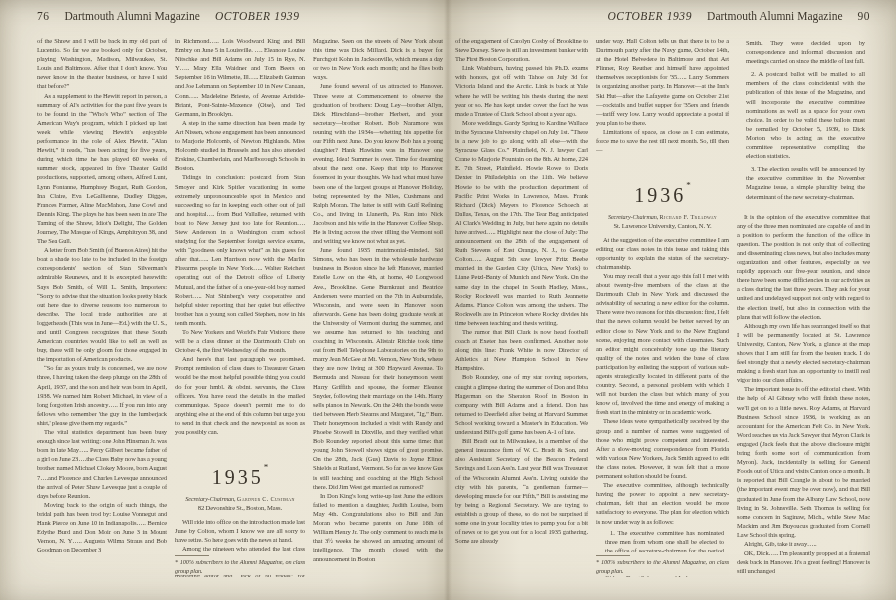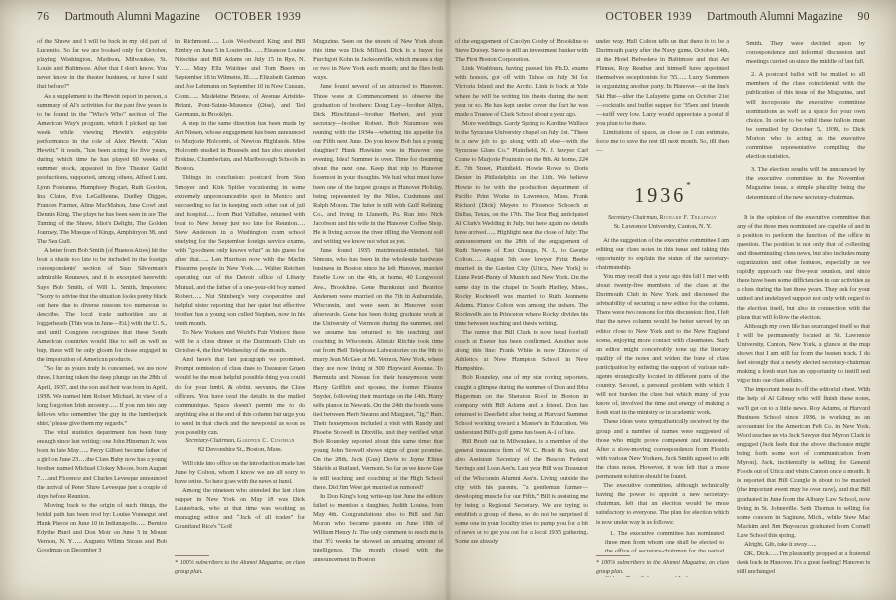--- a/index.html
+++ b/index.html
@@ -28,21 +28,21 @@
   .page-left{left:0;padding:10px 5px 0 37px;}
   .page-right{left:448px;padding:10px 26px 0 7px;}
   .page-header{
     display:flex;align-items:baseline;
     font-size:11.5px;color:#3b352c;white-space:nowrap;
     height:18px;margin-bottom:8px;
   }
   .page-right .page-header{justify-content:flex-end;}
   .pgnum{font-style:normal;letter-spacing:.5px;}
   .mag-title{}
-  .issue-date{letter-spacing:.6px;}
+  .issue-date{font-style:italic;letter-spacing:.6px;}
   .page-header > span{margin-right:15px;}
   .page-header > span:last-child{margin-right:0;}
   .page-right .page-header > span{margin-right:0;margin-left:15px;}
   .page-right .page-header > span:first-child{margin-left:0;}
 
   .columns{display:flex;gap:8px;}
   .col{
     flex:1 1 0;height:541px;overflow:hidden;position:relative;
     display:flex;flex-direction:column;
     text-align:justify;
@@ -93,20 +93,21 @@
           <p class="para">“So far as yours truly is concerned, we are now three, I having taken the deep plunge on the 28th of April, 1937, and the son and heir was born in April, 1938. We named him Robert Michael, in view of a long forgotten Irish ancestry….. If you run into any fellows who remember 'the guy in the lumberjack shirt,' please give them my regards.”</p>
           <p class="para">The vital statistics department has been busy enough since last writing: one John Hinsman Jr. was born in late May….. Perry Gilbert became father of a girl on June 23….the Class Baby now has a young brother named Michael Clokey Moore, born August 7….and Florence and Charles Levesque announced the arrival of Peter Shaw Levesque just a couple of days before Reunion.</p>
           <p class="para">Moving back to the origin of such things, the bridal path has been trod by: Louise Vonnegut and Hank Pierce on June 10 in Indianapolis….. Bernice Edythe Burd and Don Moir on June 3 in Mount Vernon, N. Y….. Augusta Wilma Straus and Bob Goodman on December 3</p>
         </div>
       <div class="col">
           <p class="para cont">in Richmond….. Lois Woodward King and Bill Embry on June 5 in Louisville. …. Eleanore Louise Nitschke and Bill Adams on July 15 in Rye, N. Y….. Mary Ella Waidner and Tom Beers on September 16 in Wilmette, Ill….. Elizabeth Gutman and Joe Lehmann on September 10 in New Canaan, Conn….. Madeleine Brieste, of Avenue Aristide-Briant, Pont-Sainte-Maxence (Oise), and Ted Germann, in Brooklyn.</p>
           <p class="para">A step in the same direction has been made by Art Nissen, whose engagement has been announced to Marjorie Holcomb, of Newton Highlands. Miss Holcomb studied in Brussels and has also attended Erskine, Chamberlain, and Marlborough Schools in Boston.</p>
           <p class="para">Tidings in conclusion: postcard from Stan Smoyer and Kirk Spitler vacationing in some extremely unpronounceable spot in Mexico and succeeding so far in keeping each other out of jail and hospital…. from Bud Vallallee, returned with boat to New Jersey just too late for Reunion…. Stew Anderson in a Washington cram school studying for the September foreign service exams, with “goodness only knows what” as his guess for after that….. Len Harrison now with the Marlin Firearms people in New York….. Walter Reichert operating out of the Detroit office of Liberty Mutual, and the father of a one-year-old boy named Robert….. Nat Shinberg's very cooperative and helpful sister reporting that her quiet but effective brother has a young son called Stephen, now in his tenth month.</p>
           <p class="para">To New Yorkers and World's Fair Visitors: there will be a class dinner at the Dartmouth Club on October 4, the first Wednesday of the month.</p>
           <p class="para">And here's that last paragraph we promised. Prompt remission of class dues to Treasurer Gruen would be the most helpful possible thing you could do for your hmbl. &amp; obdnt. servants, the Class officers. You have read the details in the mailed communique. Space doesn't permit me to do anything else at the end of this column but urge you to send in that check and the newpostal as soon as you possibly can.</p>
+          <div class="class-heading"><span>1935</span><sup>*</sup></div>
           <p class="byline"><span class="by-label">Secretary-Chairman,</span> <span class="by-name">Gardner C. Cushman</span></p>
           <p class="address">82 Devonshire St., Boston, Mass.</p>
           <p class="para">Will ride into office on the introduction made last June by Colton, whom I know we are all sorry to have retire. So here goes with the news at hand.</p>
           <p class="para">Among the nineteen who attended the last class supper in New York on May 18 was Dick Lauterback, who at that time was working as managing editor and “Jack of all trades” for Grantland Rice's “Golf</p>
           <p class="footnote">* 100% subscribers to the Alumni Magazine, on class group plan.</p>
         </div>
       <div class="col">
           <p class="para cont">Magazine. Seen on the streets of New York about this time was Dick Millard. Dick is a buyer for Furchgott Kohn in Jacksonville, which means a day or two in New York each month; and he flies both ways.</p>
           <p class="para">June found several of us attracted to Hanover. Three were at Commencement to observe the graduation of brothers: Doug Ley—brother Allyn, Dick Hirschland—brother Herbert, and your secretary—brother Robert. Bob Naramore was reuning with the 1934s—whetting his appetite for our Fifth next June. Do you know Bob has a young daughter? Hank Hawkins was in Hanover one evening. Idea! Summer is over. Time for dreaming about the next one. Keep that trip to Hanover foremost in your thoughts. We had what must have been one of the largest groups at Hanover Holiday, being represented by the Niles, Cushmans and Ralph Moran. The latter is still with Gulf Refining Co., and living in Llanerth, Pa. Ran into Nick Jacobson and his wife in the Hanover Coffee Shop. He is living across the river tilling the Vermont soil and writing we know not what as yet.</p>
           <p class="para">June found 1935 matrimonial-minded. Sid Simons, who has been in the wholesale hardware business in Boston since he left Hanover, married Estelle Low on the 4th, at home, 40 Longwood Ave., Brookline. Gene Burnkraut and Beatrice Andersen were married on the 7th in Auburndale, Wisconsin, and were seen in Hanover soon afterwards. Gene has been doing graduate work at the University of Vermont during the summer, and we assume has returned to his teaching and coaching in Wisconsin. Alistair Ritchie took time out from Bell Telephone Laboratories on the 9th to marry Jean McGee at Mt. Vernon, New York, where they are now living at 300 Hayward Avenue. To Bermuda and Nassau for their honeymoon went Harry Griffith and spouse, the former Eleanor Snyder, following their marriage on the 14th. Harry sells pianos in Newark. On the 24th the bonds were tied between Herb Stearns and Margaret, “Ig,” Burr. Their honeymoon included a visit with Randy and Phoebe Stowell in Dixville, and they verified what Bob Roundey reported about this same time: that young John Stowell shows signs of great promise. On the 28th, Jack (Gus) Davis to Jayne Elinor Shields at Rutland, Vermont. So far as we know Gus is still teaching and coaching at the High School there. Did Jim West get married as rumored?</p>

